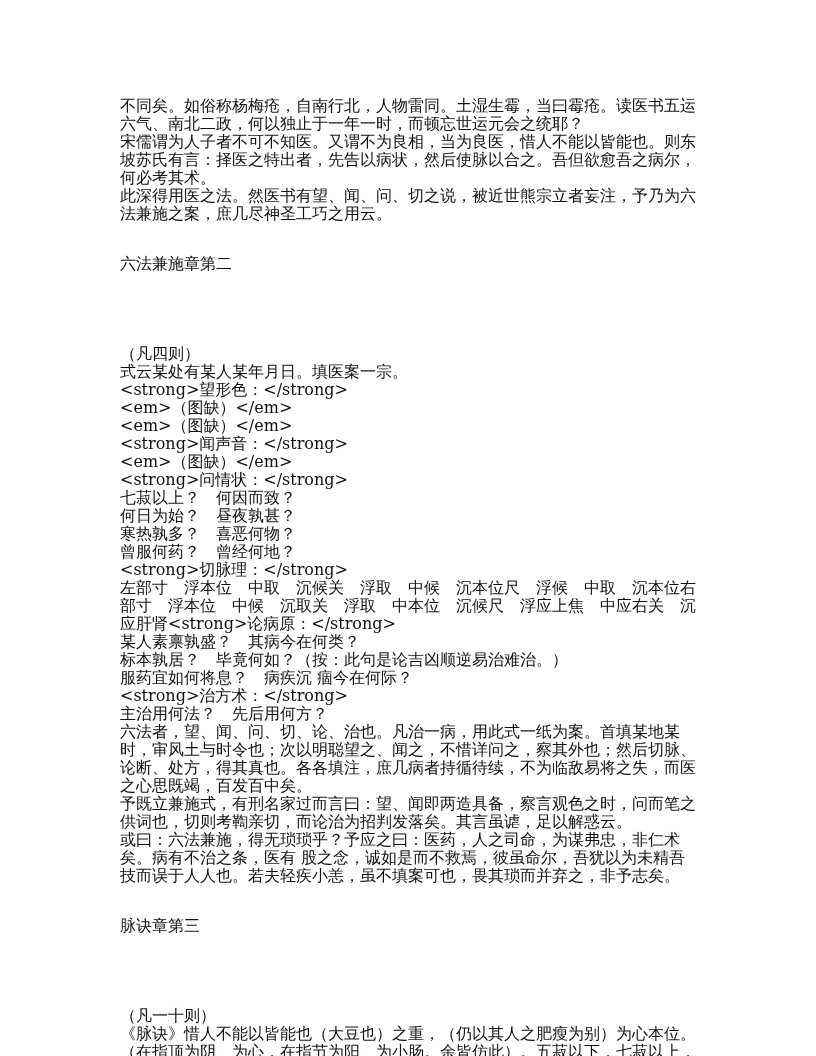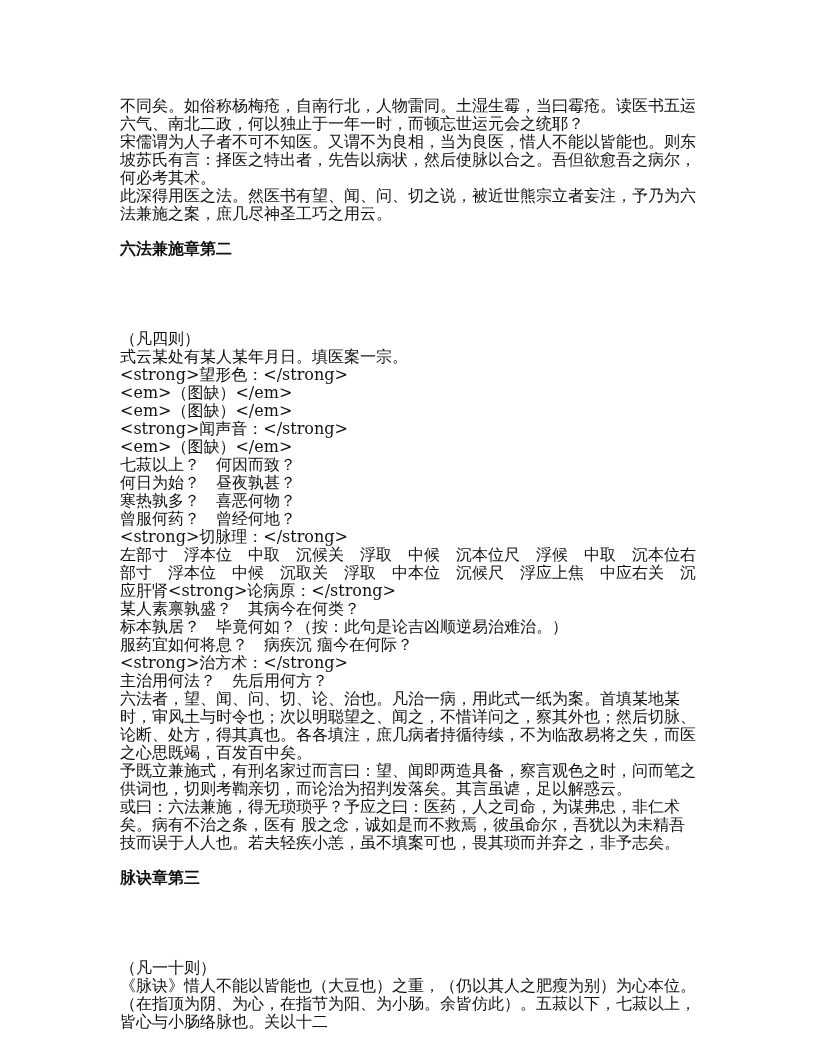--- a/index.html
+++ b/index.html
@@ -13,21 +13,21 @@
     }
     .page {
       position: absolute;
       left: 120px;
       top: 97px;
       width: 578px;
       font-size: 16px;
       line-height: 18px;
     }
     .line { display: block; white-space: normal; word-break: break-all; }
-    .heading { display: block; margin-top: 17px; font-weight: bold; }
+    .heading { display: block; margin-top: 32px; }
     .spacer-large { height: 72px; }
   </style>
 </head>
 <body>
 
 <div class="page">
 
   <span class="line">不同矣。如俗称杨梅疮，自南行北，人物雷同。土湿生霉，当曰霉疮。读医书五运六气、南北二政，何以独止于一年一时，而顿忘世运元会之统耶？</span>
   <span class="line">宋儒谓为人子者不可不知医。又谓不为良相，当为良医，惜人不能以皆能也。则东坡苏氏有言：择医之特出者，先告以病状，然后使脉以合之。吾但欲愈吾之病尔，何必考其术。</span>
   <span class="line">此深得用医之法。然医书有望、闻、问、切之说，被近世熊宗立者妄注，予乃为六法兼施之案，庶几尽神圣工巧之用云。</span>
@@ -35,20 +35,21 @@
   <span class="heading">六法兼施章第二</span>
   <div class="spacer-large"></div>
 
   <span class="line">（凡四则）</span>
   <span class="line">式云某处有某人某年月日。填医案一宗。</span>
   <span class="line">&lt;strong&gt;望形色：&lt;/strong&gt;</span>
   <span class="line">&lt;em&gt;（图缺）&lt;/em&gt;</span>
   <span class="line">&lt;em&gt;（图缺）&lt;/em&gt;</span>
   <span class="line">&lt;strong&gt;闻声音：&lt;/strong&gt;</span>
   <span class="line">&lt;em&gt;（图缺）&lt;/em&gt;</span>
+  <span class="line">&lt;strong&gt;问情状：&lt;/strong&gt;</span>
   <span class="line">七菽以上？　何因而致？</span>
   <span class="line">何日为始？　昼夜孰甚？</span>
   <span class="line">寒热孰多？　喜恶何物？</span>
   <span class="line">曾服何药？　曾经何地？</span>
   <span class="line">&lt;strong&gt;切脉理：&lt;/strong&gt;</span>
   <span class="line">左部寸　浮本位　中取　沉候关　浮取　中候　沉本位尺　浮候　中取　沉本位右部寸　浮本位　中候　沉取关　浮取　中本位　沉候尺　浮应上焦　中应右关　沉应肝肾&lt;strong&gt;论病原：&lt;/strong&gt;</span>
   <span class="line">某人素禀孰盛？　其病今在何类？</span>
   <span class="line">标本孰居？　毕竟何如？（按：此句是论吉凶顺逆易治难治。）</span>
   <span class="line">服药宜如何将息？　病疾沉 痼今在何际？</span>
   <span class="line">&lt;strong&gt;治方术：&lt;/strong&gt;</span>

